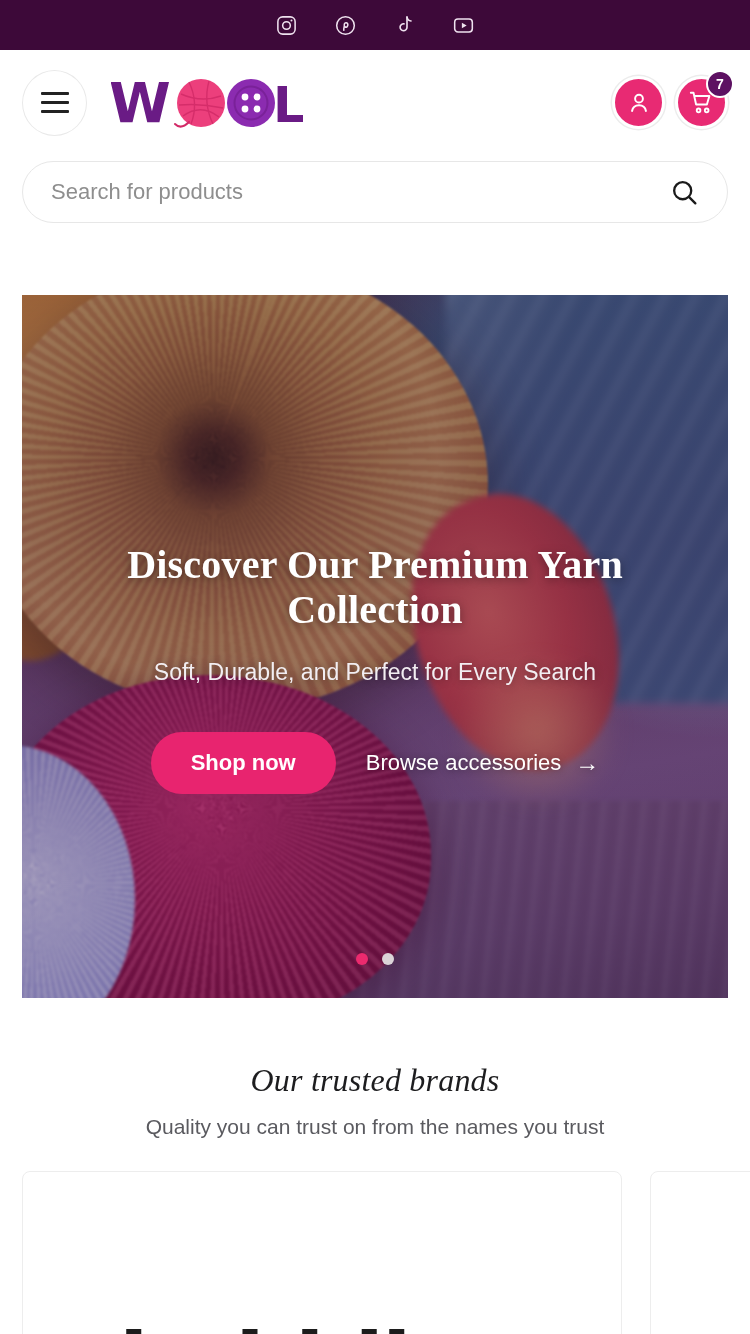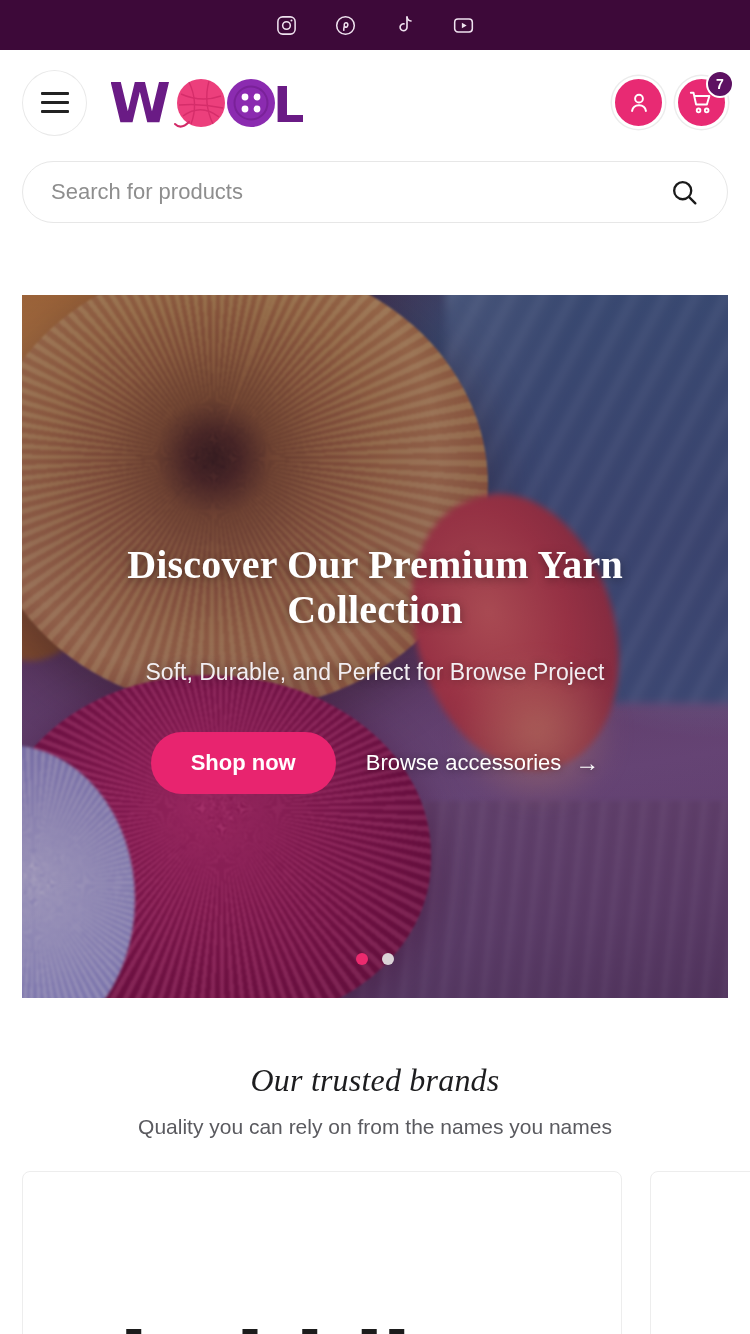--- a/index.html
+++ b/index.html
@@ -366,39 +366,39 @@
       <div class="layer hp-redskein"></div>
       <div class="layer hp-wood"></div>
       <div class="layer hp-warmglow"></div>
       <div class="layer hp-magenta"></div>
       <div class="layer hp-lavender"></div>
     </div>
     <div class="hero-scrim"></div>
 
     <div class="hero-content">
       <h1 class="hero-title">Discover Our Premium Yarn Collection</h1>
-      <p class="hero-sub">Soft, Durable, and Perfect for Browse Project</p>
+      <p class="hero-sub">Soft, Durable, and Perfect for Every Search</p>
       <div class="hero-cta">
         <button class="btn-shop">Shop now</button>
         <button class="btn-browse">
           <span>Browse accessories</span>
           <span class="arrow">→</span>
         </button>
       </div>
     </div>
 
     <div class="hero-dots">
       <span class="dot active"></span>
       <span class="dot"></span>
     </div>
   </div>
 
   <div class="brands">
     <h2 class="brands-title">Our trusted brands</h2>
-    <p class="brands-sub">Quality you can rely on from the names you names</p>
+    <p class="brands-sub">Quality you can trust on from the names you trust</p>
     <div class="brand-cards">
       <div class="brand-card">
         <div class="brand-logo">hobbiine</div>
       </div>
       <div class="brand-card">
         <div class="brand-logo"></div>
       </div>
     </div>
   </div>
 

